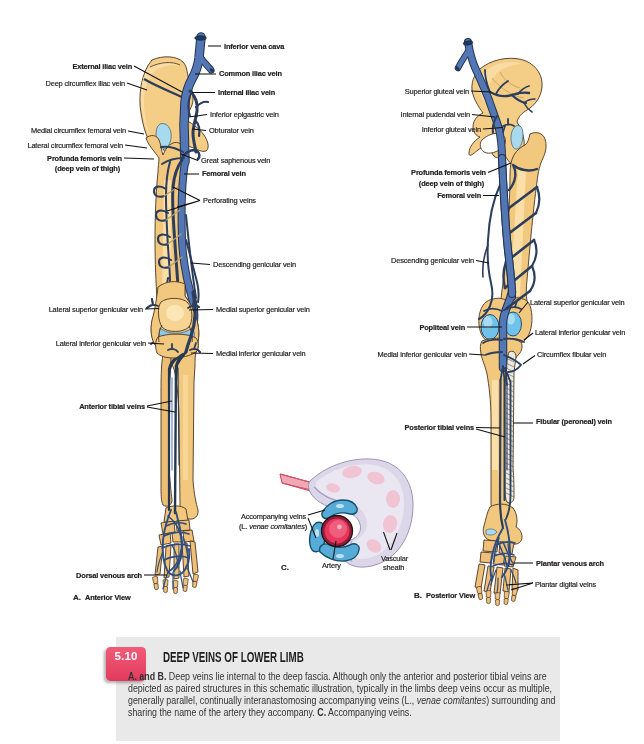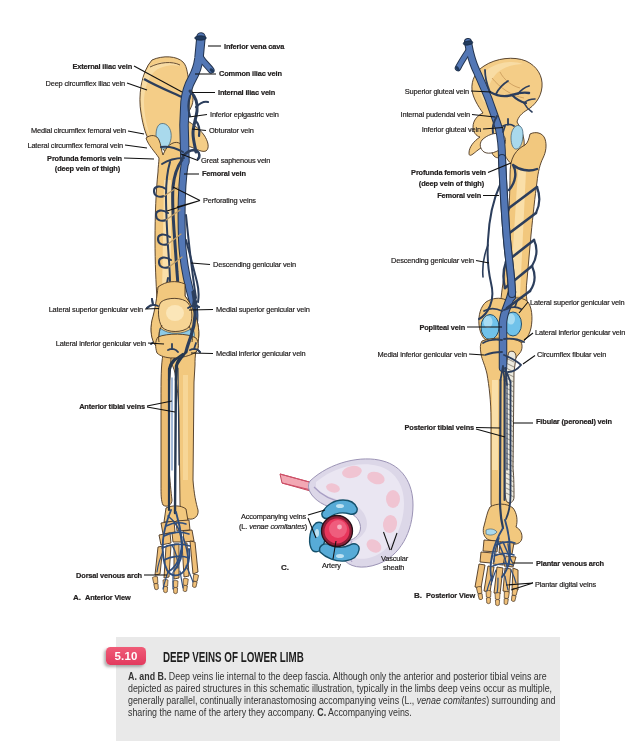--- a/index.html
+++ b/index.html
@@ -1,20 +1,20 @@
 <!DOCTYPE html>
 <html><head>
 <meta charset="utf-8">
 <style>
   html,body{margin:0;padding:0;background:#fff;}
   #page{position:relative;width:644px;height:744px;background:#fff;overflow:hidden;
         font-family:"Liberation Sans",sans-serif;}
   svg text{font-family:"Liberation Sans",sans-serif;}
   .cap{position:absolute;left:116px;top:637px;width:444px;height:104px;background:#e9e9e9;}
-  .badge{position:absolute;left:106px;top:647px;width:40px;height:18px;border-radius:4.5px;
+  .badge{position:absolute;left:106px;top:647px;width:40px;height:34px;border-radius:4.5px;
          background:linear-gradient(#f05c78,#e23a5e);color:#fff;font-weight:bold;
          font-size:11.5px;text-align:center;line-height:18px;letter-spacing:.2px;
          box-shadow:-2px 2px 3px rgba(80,80,80,.45);}
   .captitle{position:absolute;left:163px;top:649.5px;font-size:13.8px;font-weight:bold;color:#1e1e1e;
             transform:scaleX(.71);transform-origin:left;letter-spacing:0;white-space:nowrap;}
   .capbody{position:absolute;left:127.5px;top:670.8px;width:510px;font-size:10px;line-height:12.2px;
            color:#333;transform:scaleX(.885);transform-origin:left;white-space:nowrap;}
 </style>
 </head>
 <body>

